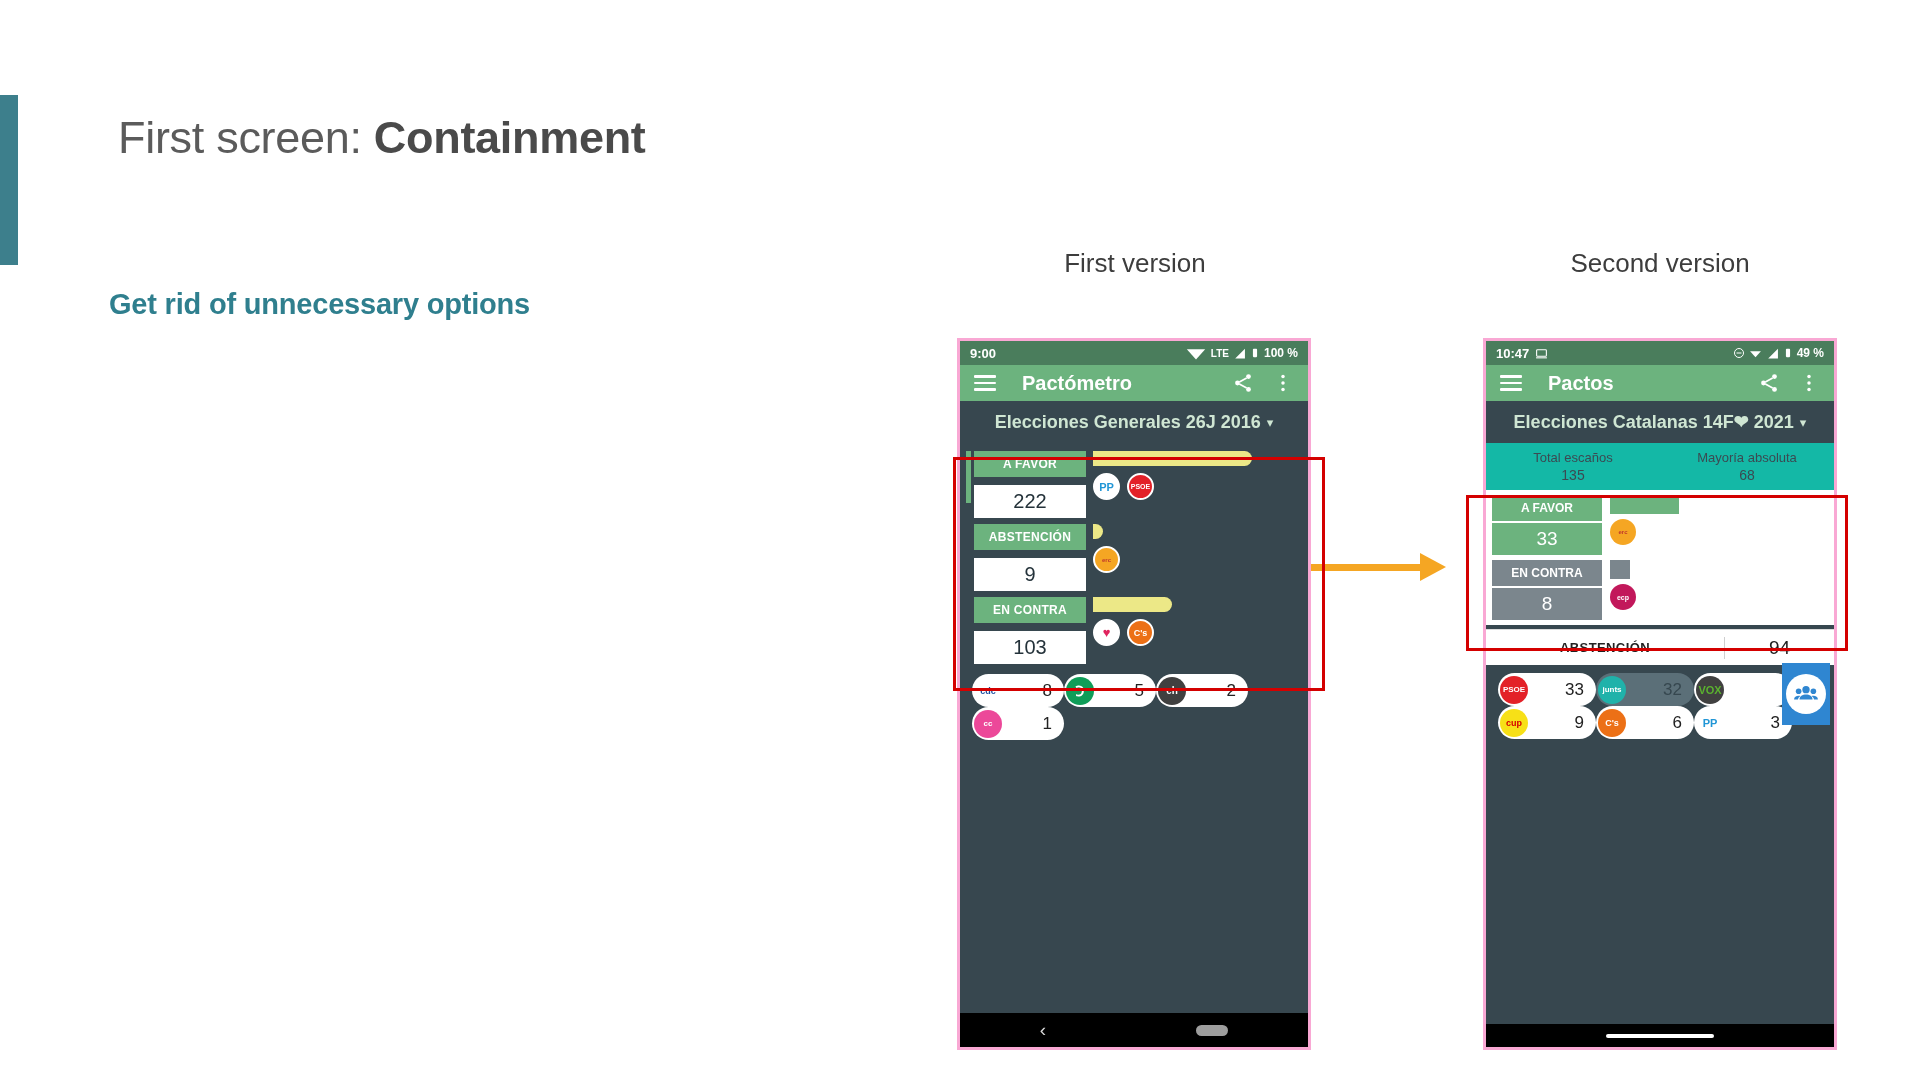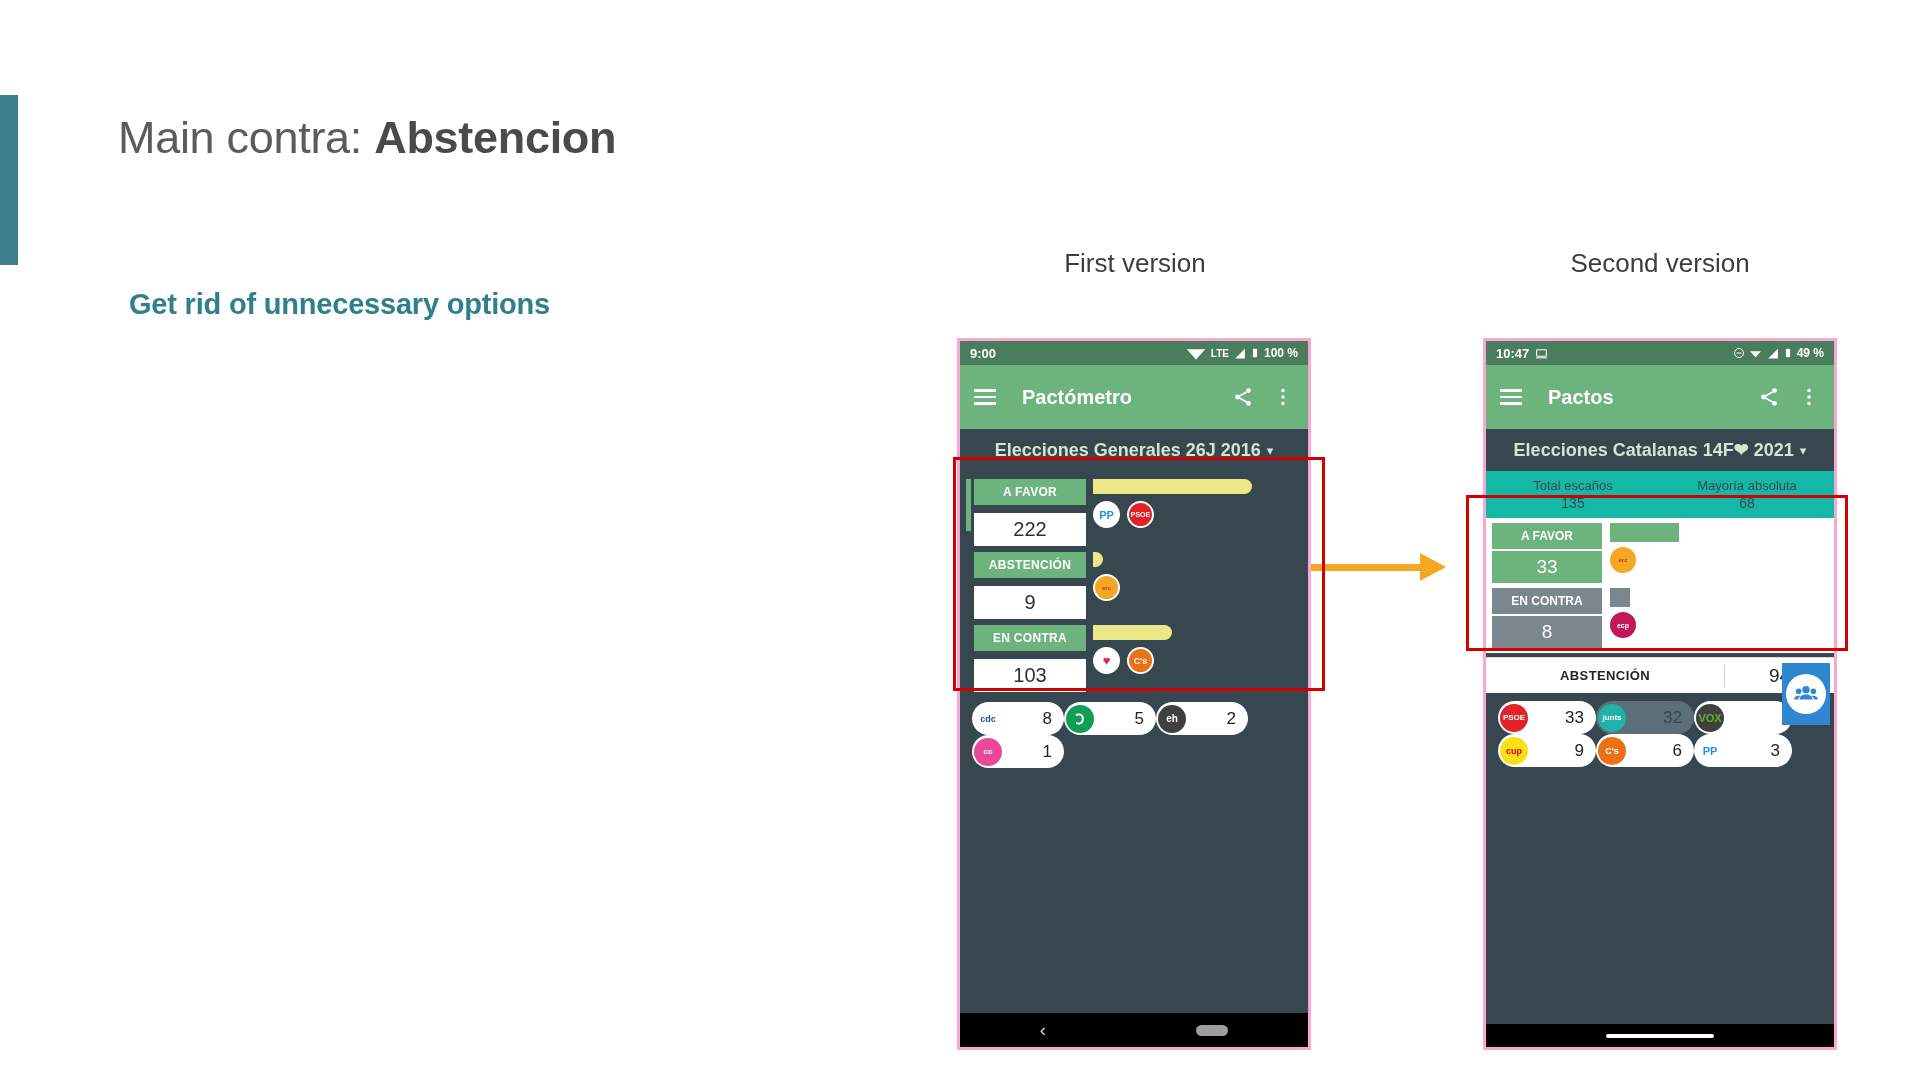--- a/index.html
+++ b/index.html
@@ -19,21 +19,21 @@
 
   
   .slide-title {
     position: absolute; left: 118px; top: 112px;
     font-size: 45px; color: #5b5b5b; font-weight: 400;
     letter-spacing: -0.3px; white-space: nowrap;
   }
   .slide-title b { color: #4a4a4a; font-weight: 700; }
 
   .lead {
-    position: absolute; left: 129px; top: 288px;
+    position: absolute; left: 109px; top: 288px;
     font-size: 29px; font-weight: 700; color: #2f7f8e;
     letter-spacing: -0.2px;
   }
   .body-copy {
     position: absolute; left: 118px; top: 352px;
     width: 660px; font-size: 24px; line-height: 1.84;
     color: #1c1c1c;
   }
 
   .version-label {
@@ -63,21 +63,21 @@
 
   .statusbar {
     height: 24px; background: #4a7d5c; color:#fff;
     display:flex; align-items:center; justify-content:space-between;
     padding: 0 10px; font-size: 13px; font-weight: 700;
   }
   .sb-left { display:flex; align-items:center; gap:6px; }
   .sb-right { display:flex; align-items:center; gap:4px; font-size:12px; }
 
   .appbar {
-    height: 64px; background: #6cb37e; color:#fff;
+    height: 36px; background: #6cb37e; color:#fff;
     display:flex; align-items:center; padding: 0 14px; gap: 18px;
   }
   .appbar .title { font-size: 20px; font-weight: 700; flex: 1; margin-left: 8px; }
   .hamburger { width: 22px; display:flex; flex-direction:column; gap:4px; }
   .hamburger i { display:block; height:2.5px; background:#fff; border-radius:1px; }
   .ic { width: 22px; height: 22px; }
 
   .subbar {
     height: 42px; background:#37474f; color:#cfe6d3;
     display:flex; align-items:center; justify-content:center;
@@ -172,21 +172,21 @@
   .gesture-bar { width: 108px; height: 4px; background:#fff; border-radius:2px; }
 </style>
 </head>
 <body>
 
 <div class="slide">
 
   <div class="accent-bar"></div>
 
   <div class="slide-title">
-    <span>Main contra: </span><b>Abstencion</b>
+    <span>First screen: </span><b>Containment</b>
   </div>
 
   <div class="lead">Get rid of unnecessary options</div>
 
   <div class="version-label first">First version</div>
   <div class="version-label second">Second version</div>
 
   <div class="arrow-wrap">
     <div class="arrow-line"></div>
     <div class="arrow-head"></div>

